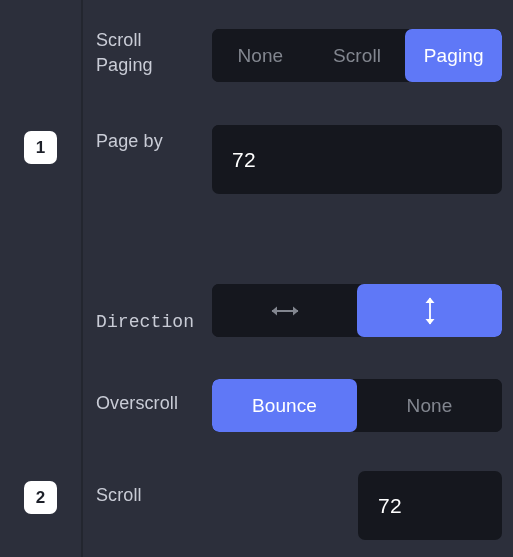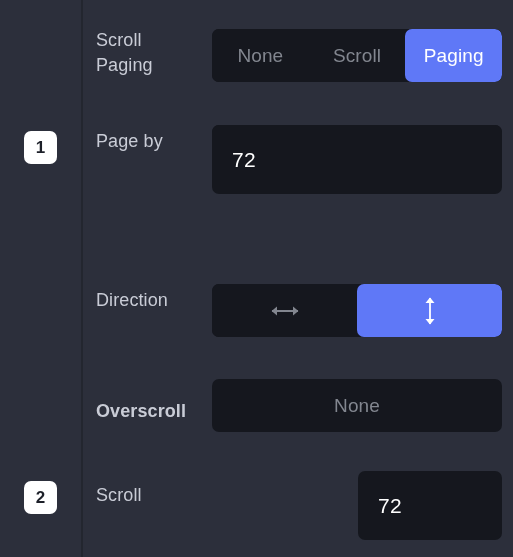--- a/index.html
+++ b/index.html
@@ -162,25 +162,25 @@
   #row-scroll-paging { top: 22px; }
   #row-scroll-paging .row-label { top: 6px; }
   #row-scroll-paging .control { top: 7px; }
 
   #row-page-by { top: 125px; }
   #row-page-by .row-label { top: 4px; }
   #row-page-by .control { top: 0px; }
   #row-page-by-value { top: 66px; }
 
   #row-direction { top: 284px; }
-  #row-direction .row-label { top: 4px; }
+  #row-direction .row-label { top: 26px; font-family: Liberation Mono, monospace; }
   #row-direction .control { top: 0px; }
 
   #row-overscroll { top: 379px; }
-  #row-overscroll .row-label { top: 20px; font-weight: bold; }
+  #row-overscroll .row-label { top: 12px; }
   #row-overscroll .control { top: 0px; }
 
   #row-scroll { top: 471px; }
   #row-scroll .row-label { top: 12px; }
   #row-scroll .control {
     left: 275px;
     width: 144px;
     top: 0px;
   }
 </style>
@@ -241,20 +241,21 @@
           </svg>
         </div>
       </div>
     </div>
   </div>
 
   <div class="row" id="row-overscroll">
     <div class="row-label">Overscroll</div>
     <div class="control">
       <div class="segmented">
+        <div class="seg active">Bounce</div>
         <div class="seg">None</div>
       </div>
     </div>
   </div>
 
   <div class="row" id="row-scroll">
     <div class="row-label">Scroll</div>
     <div class="control">
       <div class="num-input">
         <span>72</span>

